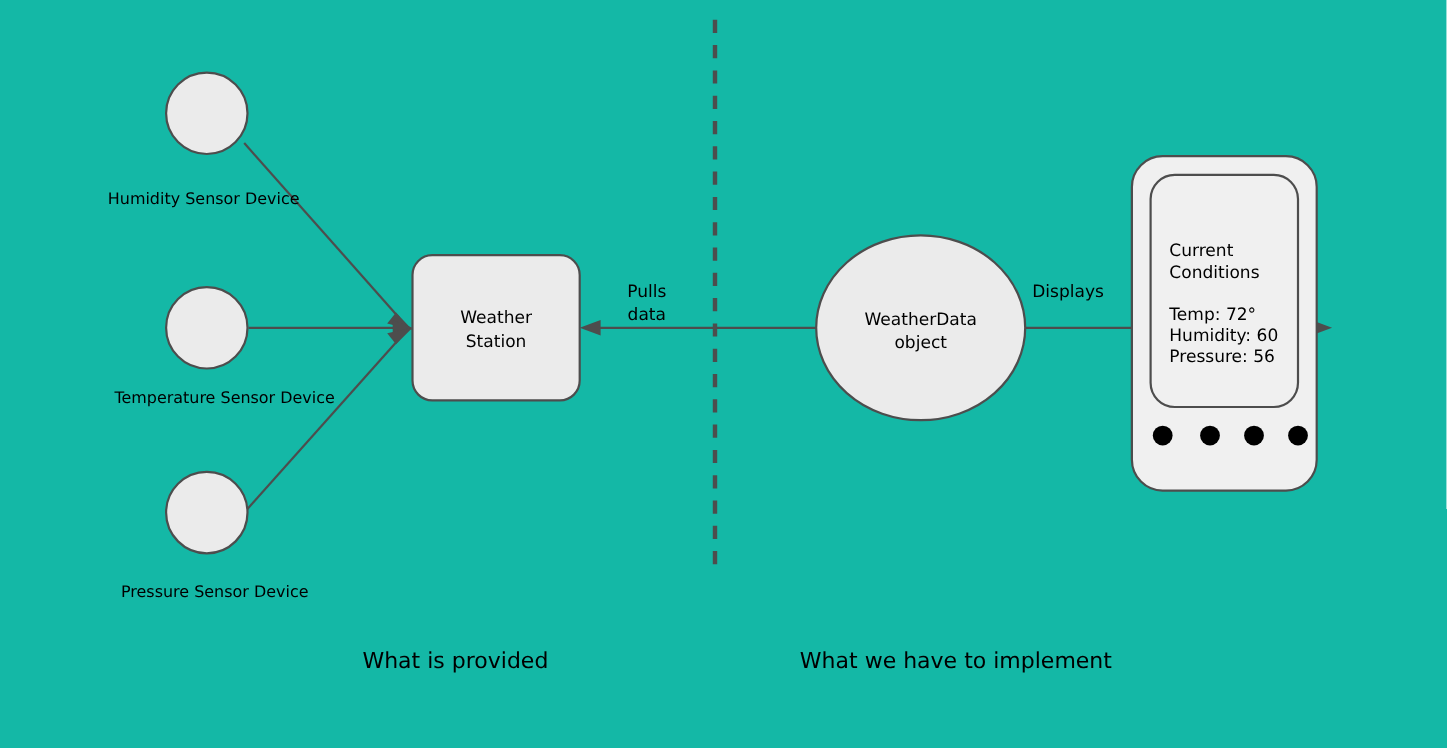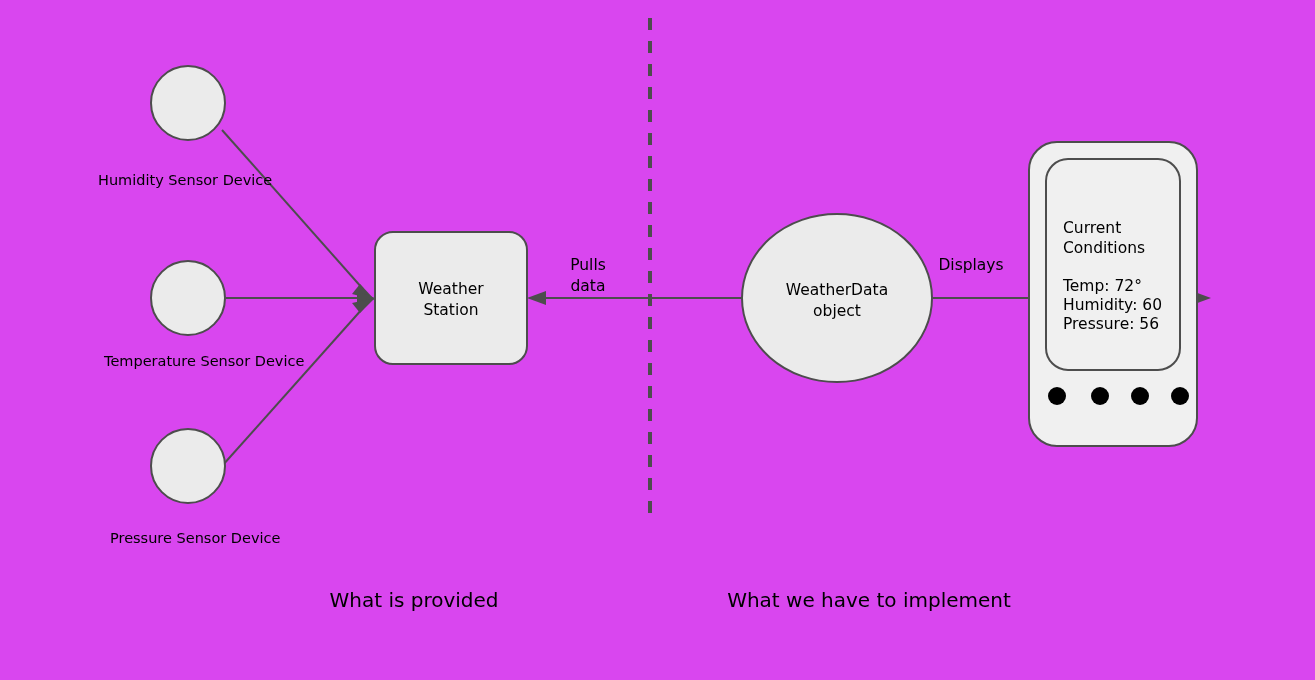--- a/index.html
+++ b/index.html
@@ -7,21 +7,21 @@
     padding: 0;
     background: #ffffff;
   }
   body {
     font-family: "DejaVu Sans", sans-serif;
   }
   #canvas {
     position: relative;
     width: 1315px;
     height: 680px;
-    background: #d946ef;
+    background: #14b8a6;
     overflow: hidden;
   }
   #diagram-svg {
     position: absolute;
     top: 0;
     left: 0;
     width: 1315px;
     height: 680px;
   }
   .dg-text {

